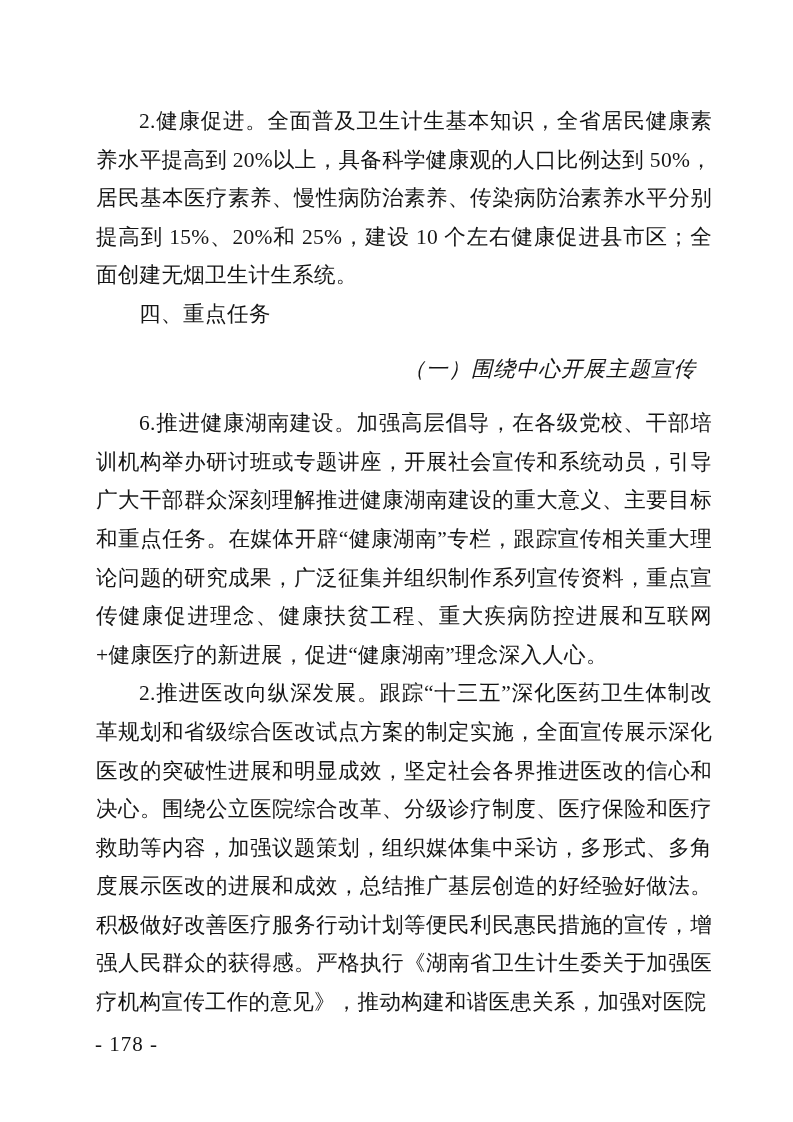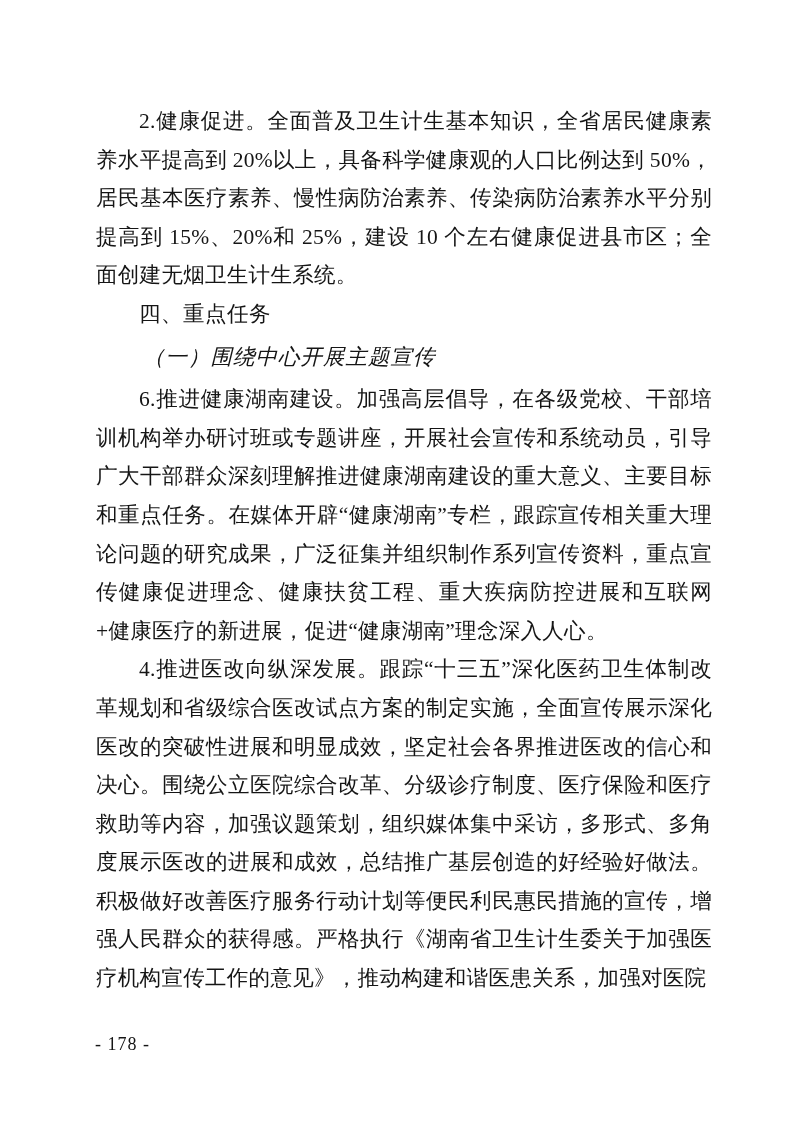--- a/index.html
+++ b/index.html
@@ -36,43 +36,44 @@
   .heading-major {
     margin: 0;
     font-family: "Liberation Sans", "DejaVu Sans", sans-serif;
     font-size: 21.5px;
     line-height: 38.6px;
     font-weight: 400;
     text-indent: 2em;
     letter-spacing: 0.5px;
   }
   .heading-minor {
-    margin: 4px;
+    margin: 16px;
     font-size: 21.5px;
     line-height: 38.6px;
     font-weight: 500;
     font-style: italic;
     text-indent: 2em;
     letter-spacing: 1px;
+    text-align: right;
   }
   .page-footer {
     position: absolute;
     left: 95px;
     top: 1031px;
-    font-size: 18px;
+    font-size: 21px;
     line-height: 26px;
     letter-spacing: 1px;
     color: #151515;
   }
 </style>
 </head>
 <body>
 
 <div class="page">
   <div class="body-text">
     <p class="para">2.健康促进。全面普及卫生计生基本知识，全省居民健康素养水平提高到 20%以上，具备科学健康观的人口比例达到 50%，居民基本医疗素养、慢性病防治素养、传染病防治素养水平分别提高到 15%、20%和 25%，建设 10 个左右健康促进县市区；全面创建无烟卫生计生系统。</p>
     <h2 class="heading-major">四、重点任务</h2>
     <h3 class="heading-minor">（一）围绕中心开展主题宣传</h3>
     <p class="para">6.推进健康湖南建设。加强高层倡导，在各级党校、干部培训机构举办研讨班或专题讲座，开展社会宣传和系统动员，引导广大干部群众深刻理解推进健康湖南建设的重大意义、主要目标和重点任务。在媒体开辟“健康湖南”专栏，跟踪宣传相关重大理论问题的研究成果，广泛征集并组织制作系列宣传资料，重点宣传健康促进理念、健康扶贫工程、重大疾病防控进展和互联网+健康医疗的新进展，促进“健康湖南”理念深入人心。</p>
-    <p class="para">4.推进医改向纵深发展。跟踪“十三五”深化医药卫生体制改革规划和省级综合医改试点方案的制定实施，全面宣传展示深化医改的突破性进展和明显成效，坚定社会各界推进医改的信心和决心。围绕公立医院综合改革、分级诊疗制度、医疗保险和医疗救助等内容，加强议题策划，组织媒体集中采访，多形式、多角度展示医改的进展和成效，总结推广基层创造的好经验好做法。积极做好改善医疗服务行动计划等便民利民惠民措施的宣传，增强人民群众的获得感。严格执行《湖南省卫生计生委关于加强医疗机构宣传工作的意见》，推动构建和谐医患关系，加强对医院</p>
+    <p class="para">2.推进医改向纵深发展。跟踪“十三五”深化医药卫生体制改革规划和省级综合医改试点方案的制定实施，全面宣传展示深化医改的突破性进展和明显成效，坚定社会各界推进医改的信心和决心。围绕公立医院综合改革、分级诊疗制度、医疗保险和医疗救助等内容，加强议题策划，组织媒体集中采访，多形式、多角度展示医改的进展和成效，总结推广基层创造的好经验好做法。积极做好改善医疗服务行动计划等便民利民惠民措施的宣传，增强人民群众的获得感。严格执行《湖南省卫生计生委关于加强医疗机构宣传工作的意见》，推动构建和谐医患关系，加强对医院</p>
   </div>
   <div class="page-footer">- 178 -</div>
 </div>
 
 </body></html>

